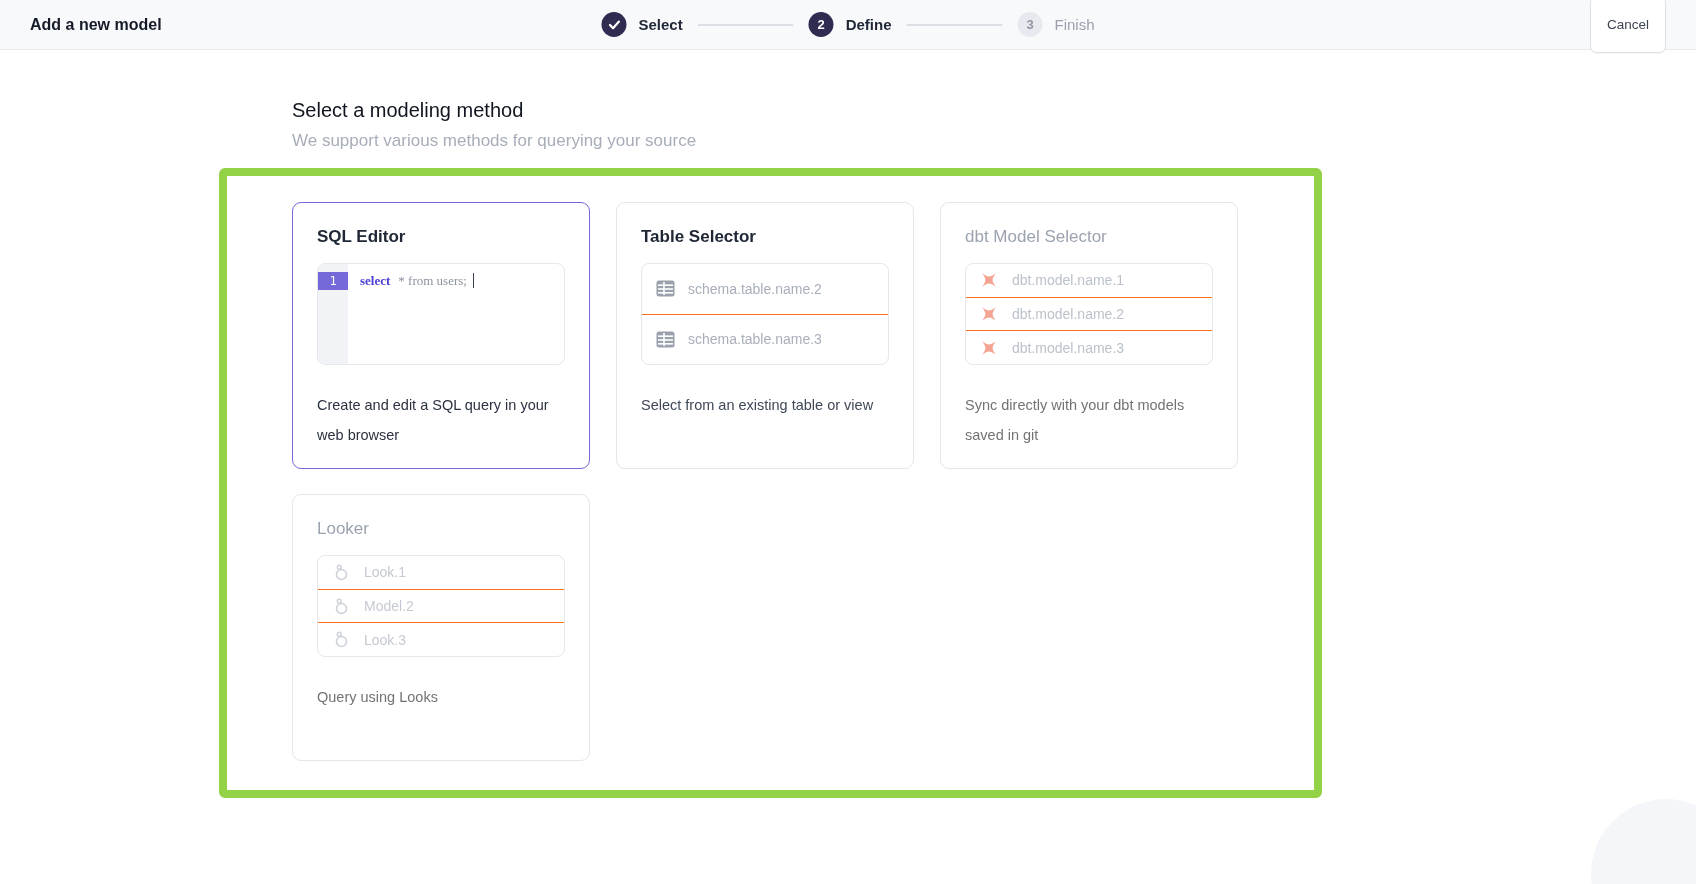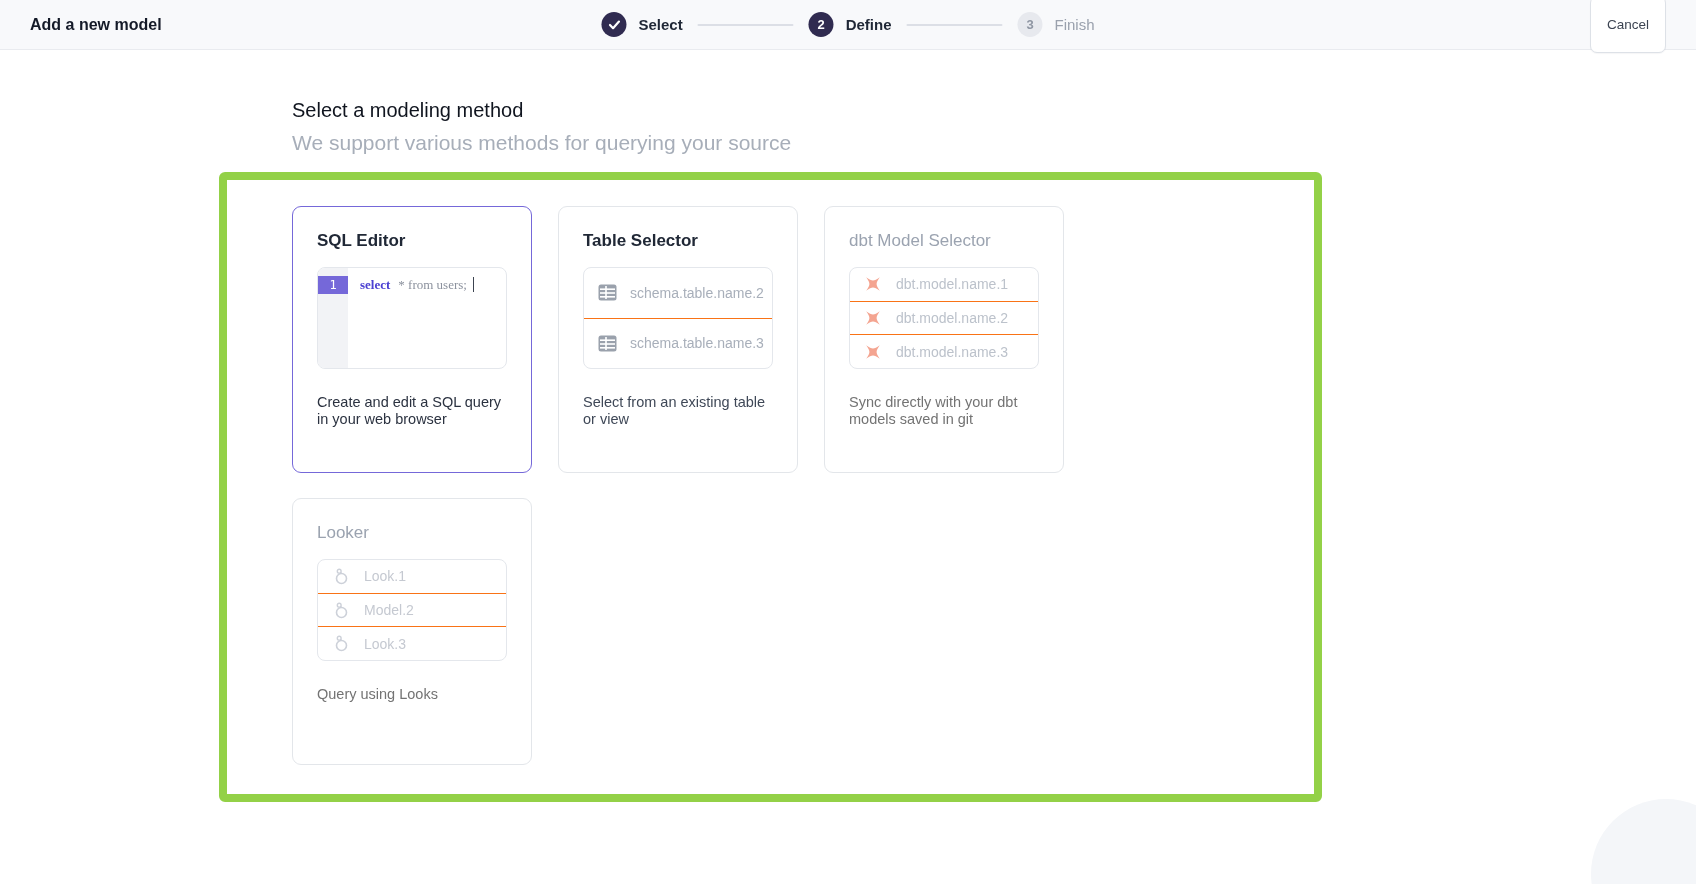--- a/index.html
+++ b/index.html
@@ -34,40 +34,40 @@
   .step-line { width:96px; height:2px; background:#dcdfe6; margin:0 15px; border-radius:1px; }
   .check-icon svg { display:block; }
   .cancel-btn {
     margin-left:auto; background:#fff; border:1px solid #dde1e7; border-radius:7px;
     padding:20px 16px; font-size:13.5px; color:#3c4452; font-family:inherit;
     box-shadow:0 1px 1px rgba(20,26,40,0.04); cursor:pointer;
   }
 
   
   .page-heading { margin:49px 0 0 292px; font-size:20px; font-weight:400; color:#10151f; }
-  .page-subheading { margin:9px 0 0 292px; font-size:21px; color:#a7aeb9; }
+  .page-subheading { margin:9px 0 0 292px; font-size:17px; color:#a7aeb9; }
 
   
   .highlight-region {
     margin:17px 0 0 219px; width:1103px; height:630px;
     border:8px solid var(--highlight-green, #93d147); border-radius:6px;
     background:#ffffff;
     padding:26px 0 0 65px;
   }
   .cards-wrap { display:flex; flex-wrap:wrap; gap:25px 26px; width:972px; }
 
   
   .method-card {
-    width:240px; height:267px; background:#fff;
+    width:298px; height:267px; background:#fff;
     border:1px solid #e3e6ea; border-radius:9px; padding:24px; cursor:pointer;
   }
   .method-card.selected { border:1px solid var(--selected-purple, #7568d9); }
   .card-title { font-size:17px; font-weight:600; color:#202836; }
   .card-title.disabled { color:#9ba3b0; font-weight:500; }
-  .card-desc { margin-top:25px; font-size:14.5px; line-height:17px; color:#2b3240; }
+  .card-desc { margin-top:25px; font-size:14.5px; line-height:30px; color:#2b3240; }
   .card-desc.mid { color:#3f4857; }
   .card-desc.disabled { color:#737373; }
 
   
   .preview-box {
     margin-top:16px; height:102px; border:1px solid #e4e7ec; border-radius:8px;
     overflow:hidden; background:#fff;
   }
 
   

